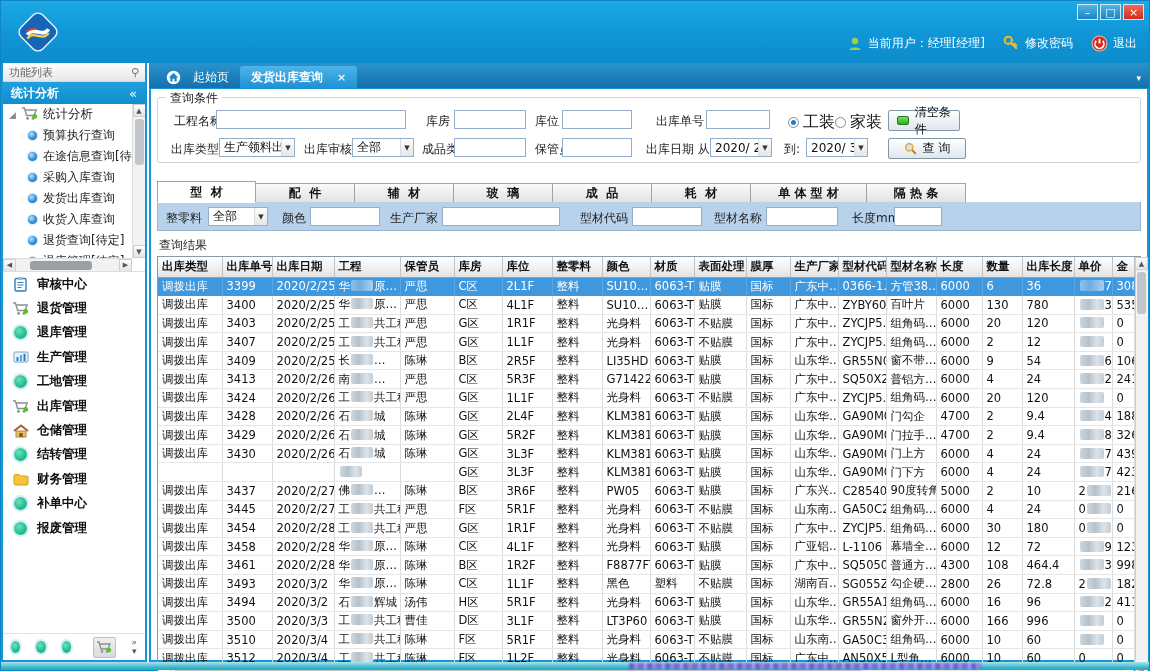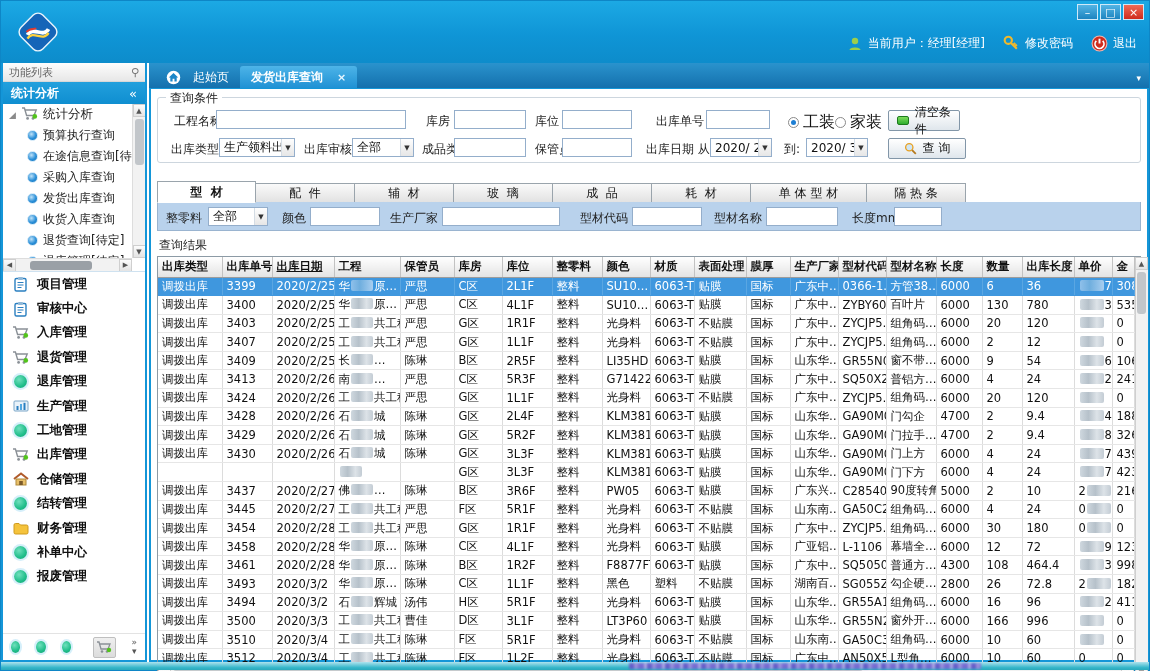--- a/index.html
+++ b/index.html
@@ -73,21 +73,21 @@
   .combo .arr { width:13px; align-self:stretch; display:flex; align-items:center; justify-content:center; font-size:7px; color:#333; background:linear-gradient(#fefefe,#e6e6e6); border-left:1px solid #d4dce4; }
   .radio-group { position:absolute; top:2px; display:flex; gap:0; align-items:center; font-size:16px; }
   .radio { display:flex; align-items:center; gap:4px; }
   .radio .rb { width:11px; height:11px; border-radius:50%; border:1px solid #8a8a8a; background:#fff; position:relative; }
   .radio.sel .rb::after { content:""; position:absolute; left:2px; top:2px; width:5px; height:5px; border-radius:50%; background:#1d7fd4; }
   .btn { position:absolute; top:0; height:21px; border:1px solid #8296a8; border-radius:2px; background:linear-gradient(#ffffff,#dfe6ec); display:flex; align-items:center; justify-content:center; gap:6px; font-size:12px; padding:0 8px; cursor:default; }
   .clear-chip { width:15px; height:9px; border:1px solid #1c7a1c; border-radius:2px; background:linear-gradient(#7ddb5a,#2fae2f); }
 
   
   .mtabs { display:flex; margin-top:18px; align-items:flex-end; }
-  .mtab { height:20px; min-width:99px; padding:0 8px; display:flex; align-items:center; justify-content:center; font-size:12px; color:#111; background:linear-gradient(#fafafa,#e2e2e2); border:1px solid #9aa4ac; border-left-width:0; white-space:pre; }
+  .mtab { height:20px; min-width:99px; padding:0 8px; display:flex; align-items:center; justify-content:center; font-size:12px; color:#111; background:linear-gradient(#fafafa,#e2e2e2); border:1px solid #9aa4ac; border-left-width:0; white-space:pre;font-weight:bold; }
   .mtab:first-child { border-left-width:1px; }
   .mtab.active { background:#fff; height:22px; border-bottom:1px solid #fff; font-weight:bold; position:relative; z-index:2; }
   .subbar { height:29px; background:#b9d2ec; border:1px solid #9ab4d0; border-top:none; position:relative; margin-top:-1px; }
   .subbar .qlabel { top:8px; }
   .subbar .tinput, .subbar .combo { top:5px; }
 
   
   .results-label { margin:6px 0 2px 2px; font-size:12px; color:#222; }
   .gridwrap { border:1px solid #8c9aa5; display:flex; height:424px; }
   .gridcols { flex:none; display:flex; flex-direction:column; }
@@ -218,42 +218,21 @@
       </div>
       <div class="side-menu" id="side-menu">
           <div class="menu-item">
             <span class="mi-icon">
               <svg width="15" height="16" viewBox="0 0 15 16">
                 <rect x="2" y="2.5" width="11" height="12.5" rx="1.5" fill="#fff" stroke="#2a7fc0" stroke-width="1.4"></rect>
                 <rect x="5" y="1" width="5" height="3" rx="1" fill="#8fb8d8"></rect>
                 <path d="M4.5 6.5 H10.5 M4.5 9 H10.5 M4.5 11.5 H8.5" stroke="#2a7fc0" stroke-width="1.1"></path>
               </svg>
             </span>
-            <span>项目管理</span>
-          </div>
-          <div class="menu-item">
-            <span class="mi-icon">
-              <svg width="15" height="16" viewBox="0 0 15 16">
-                <rect x="2" y="2.5" width="11" height="12.5" rx="1.5" fill="#fff" stroke="#2a7fc0" stroke-width="1.4"></rect>
-                <rect x="5" y="1" width="5" height="3" rx="1" fill="#8fb8d8"></rect>
-                <path d="M4.5 6.5 H10.5 M4.5 9 H10.5 M4.5 11.5 H8.5" stroke="#2a7fc0" stroke-width="1.1"></path>
-              </svg>
-            </span>
             <span>审核中心</span>
-          </div>
-          <div class="menu-item">
-            <span class="mi-icon">
-              <svg width="17" height="15" viewBox="0 0 17 15">
-                <path d="M1 2 H3.4 L5.6 9.5 H13 L15.2 4 H4.2" stroke="#8a9096" stroke-width="1.4" fill="none"></path>
-                <circle cx="6.6" cy="12.4" r="1.4" fill="#8a9096"></circle>
-                <circle cx="12" cy="12.4" r="1.4" fill="#8a9096"></circle>
-                <circle cx="13.8" cy="10.4" r="2.3" fill="#52c41a"></circle>
-              </svg>
-            </span>
-            <span>入库管理</span>
           </div>
           <div class="menu-item">
             <span class="mi-icon">
               <svg width="17" height="15" viewBox="0 0 17 15">
                 <path d="M1 2 H3.4 L5.6 9.5 H13 L15.2 4 H4.2" stroke="#8a9096" stroke-width="1.4" fill="none"></path>
                 <circle cx="6.6" cy="12.4" r="1.4" fill="#8a9096"></circle>
                 <circle cx="12" cy="12.4" r="1.4" fill="#8a9096"></circle>
                 <circle cx="13.8" cy="10.4" r="2.3" fill="#52c41a"></circle>
               </svg>
             </span>
@@ -455,21 +434,21 @@
         </div>
 
         <div class="results-label">查询结果</div>
         <div class="gridwrap">
           <div class="gridcols">
             <table class="grid">
               <thead>
                   <tr id="grid-head">
                     <th style="width: 64px;">出库类型</th>
                     <th style="width: 50px;">出库单号</th>
-                    <th style="width: 62px; text-decoration: underline;">出库日期</th>
+                    <th style="width: 62px;">出库日期</th>
                     <th style="width: 66px;">工程</th>
                     <th style="width: 54px;">保管员</th>
                     <th style="width: 48px;">库房</th>
                     <th style="width: 50px;">库位</th>
                     <th style="width: 50px;">整零料</th>
                     <th style="width: 48px;">颜色</th>
                     <th style="width: 44px;">材质</th>
                     <th style="width: 52px;">表面处理</th>
                     <th style="width: 44px;">膜厚</th>
                     <th style="width: 48px;">生产厂家</th>

